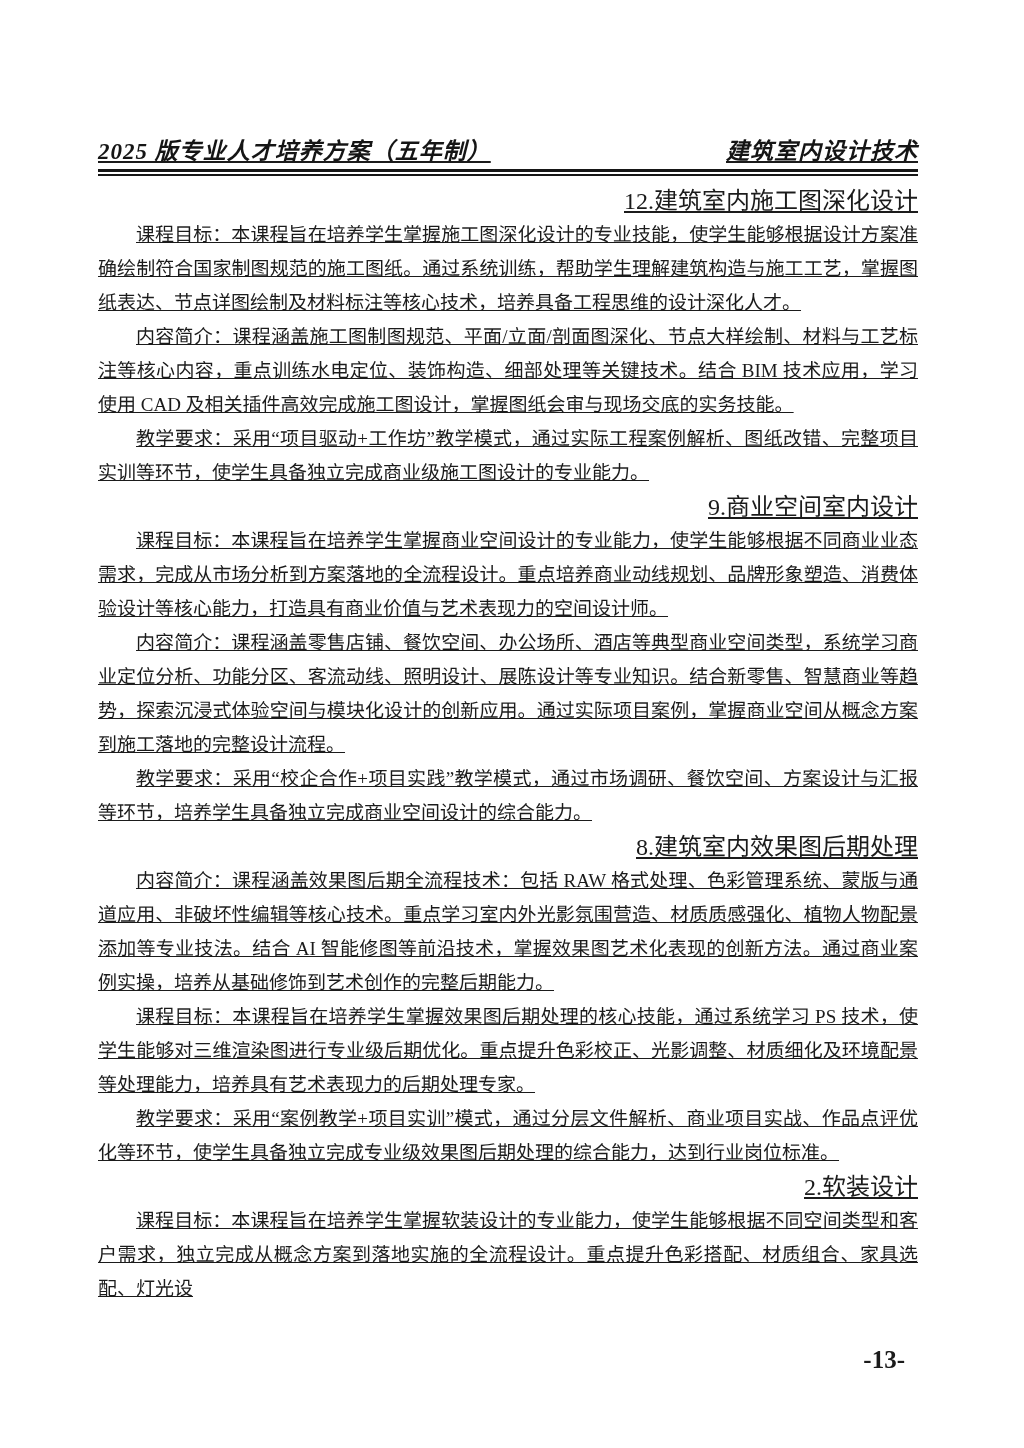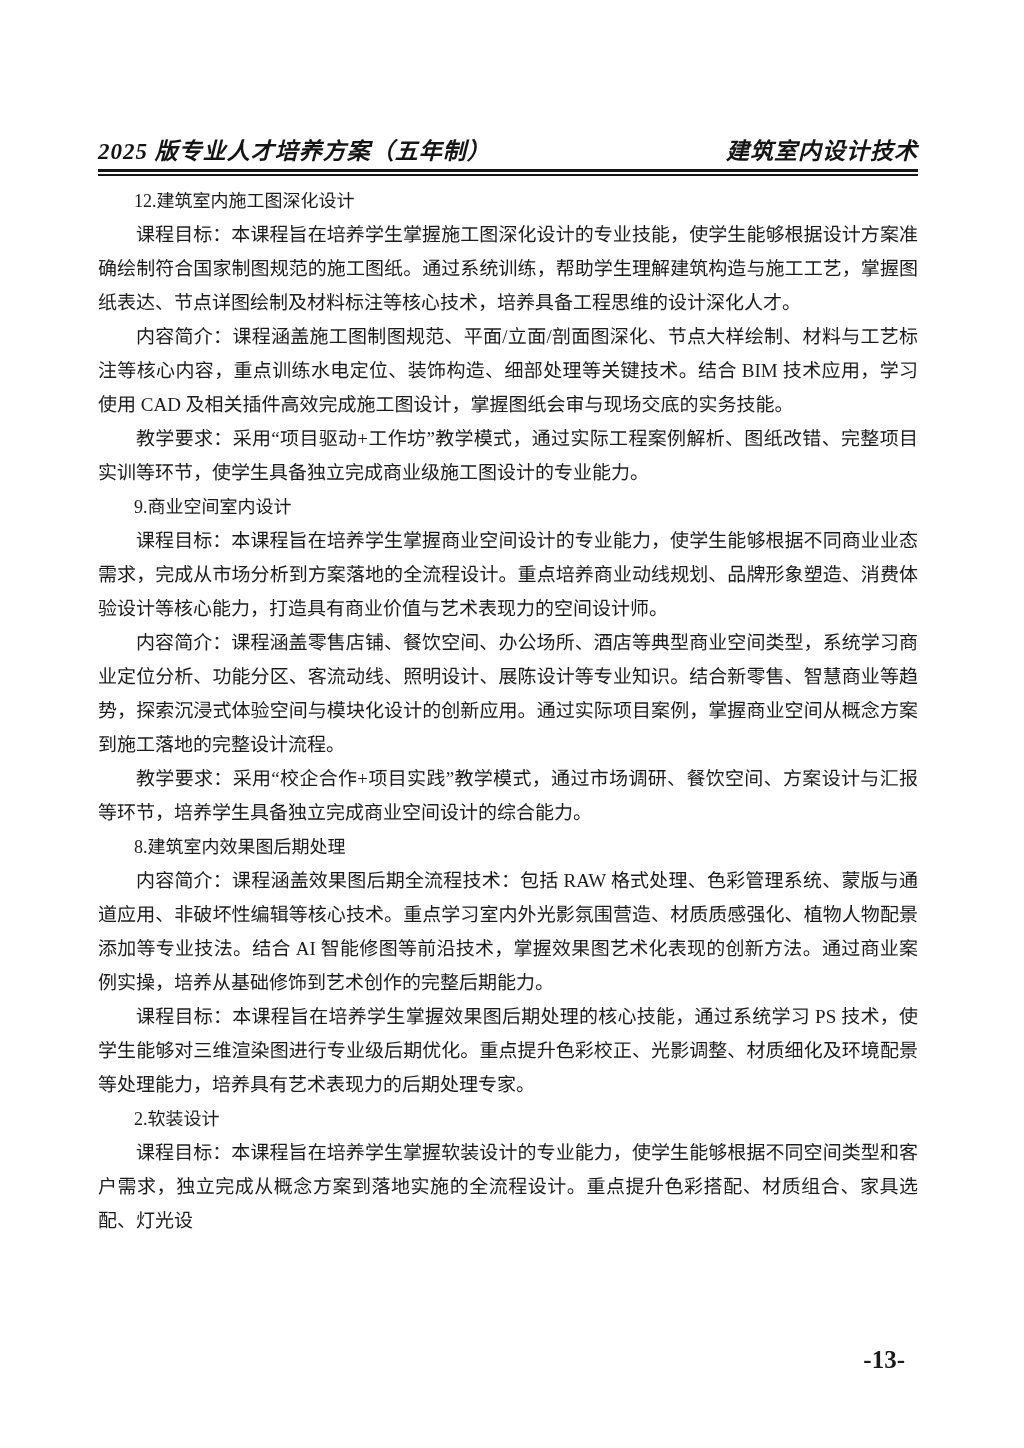--- a/index.html
+++ b/index.html
@@ -14,20 +14,21 @@
     background: #ffffff;
     color: #1b1b1b;
     font-family: "Liberation Serif", "DejaVu Serif", serif;
     overflow: hidden;
   }
   .content {
     position: absolute;
     left: 98px;
     top: 138px;
     width: 820px;
+    text-decoration: underline;
   }
   .running-header {
     display: flex;
     justify-content: space-between;
     align-items: flex-end;
     font-size: 23px;
     line-height: 28px;
     font-weight: bold;
     font-style: italic;
     letter-spacing: 1px;
@@ -42,25 +43,25 @@
   }
   .doc-body {
     margin-top: 8px;
     font-size: 19px;
     line-height: 34px;
     text-align: justify;
     color: #1b1b1b;
   }
   .doc-body h2 {
     margin: 0;
-    font-size: 18px;
+    font-size: 24px;
     font-weight: normal;
     line-height: 34px;
     text-indent: 2em;
-    text-align: left;
+    text-align: right;
   }
   .doc-body p {
     margin: 0;
     text-indent: 2em;
   }
   .page-number {
     position: absolute;
     top: 1346px;
     right: 119px;
     font-size: 25px;
@@ -89,20 +90,21 @@
       <p>教学要求：采用“项目驱动+工作坊”教学模式，通过实际工程案例解析、图纸改错、完整项目实训等环节，使学生具备独立完成商业级施工图设计的专业能力。</p>
 
       <h2>9.商业空间室内设计</h2>
       <p>课程目标：本课程旨在培养学生掌握商业空间设计的专业能力，使学生能够根据不同商业业态需求，完成从市场分析到方案落地的全流程设计。重点培养商业动线规划、品牌形象塑造、消费体验设计等核心能力，打造具有商业价值与艺术表现力的空间设计师。</p>
       <p>内容简介：课程涵盖零售店铺、餐饮空间、办公场所、酒店等典型商业空间类型，系统学习商业定位分析、功能分区、客流动线、照明设计、展陈设计等专业知识。结合新零售、智慧商业等趋势，探索沉浸式体验空间与模块化设计的创新应用。通过实际项目案例，掌握商业空间从概念方案到施工落地的完整设计流程。</p>
       <p>教学要求：采用“校企合作+项目实践”教学模式，通过市场调研、餐饮空间、方案设计与汇报等环节，培养学生具备独立完成商业空间设计的综合能力。</p>
 
       <h2>8.建筑室内效果图后期处理</h2>
       <p>内容简介：课程涵盖效果图后期全流程技术：包括 RAW 格式处理、色彩管理系统、蒙版与通道应用、非破坏性编辑等核心技术。重点学习室内外光影氛围营造、材质质感强化、植物人物配景添加等专业技法。结合 AI 智能修图等前沿技术，掌握效果图艺术化表现的创新方法。通过商业案例实操，培养从基础修饰到艺术创作的完整后期能力。</p>
       <p>课程目标：本课程旨在培养学生掌握效果图后期处理的核心技能，通过系统学习 PS 技术，使学生能够对三维渲染图进行专业级后期优化。重点提升色彩校正、光影调整、材质细化及环境配景等处理能力，培养具有艺术表现力的后期处理专家。</p>
+      <p>教学要求：采用“案例教学+项目实训”模式，通过分层文件解析、商业项目实战、作品点评优化等环节，使学生具备独立完成专业级效果图后期处理的综合能力，达到行业岗位标准。</p>
 
       <h2>2.软装设计</h2>
       <p>课程目标：本课程旨在培养学生掌握软装设计的专业能力，使学生能够根据不同空间类型和客户需求，独立完成从概念方案到落地实施的全流程设计。重点提升色彩搭配、材质组合、家具选配、灯光设</p>
 
     </div>
   </div>
 
   <div class="page-number">-13-</div>
 </div>
 

